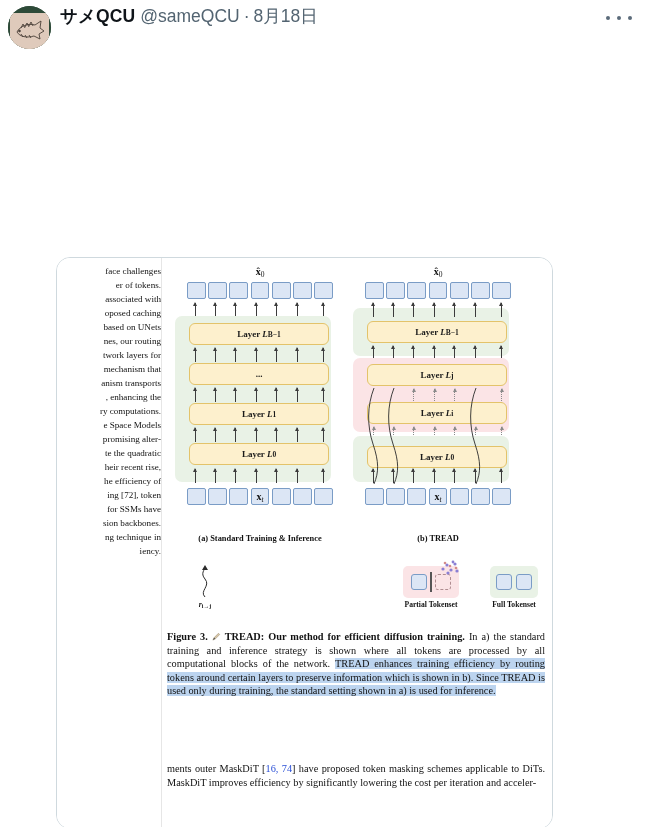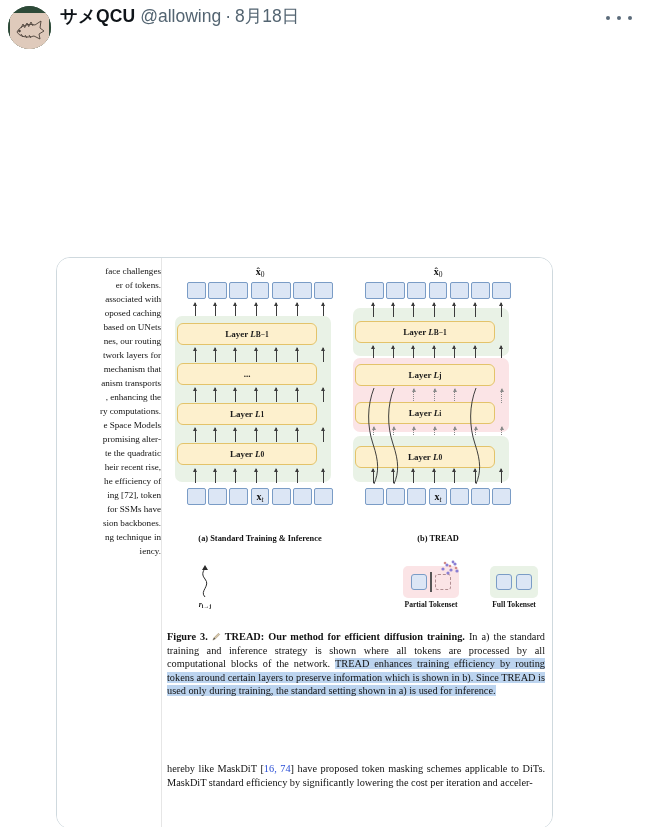--- a/index.html
+++ b/index.html
@@ -132,21 +132,21 @@
     background: #dce6f5; border: 1px solid #7a9cc6; border-radius: 2px;
   }
 
   .group {
     position: absolute; left: 0; width: 156px; border-radius: 7px;
   }
   .group.green { background: #e9f2e6; }
   .group.pink  { background: #fbe4e6; }
 
   .lbox {
-    position: absolute; left: 2px; width: 140px; height: 22px;
+    position: absolute; left: 14px; width: 140px; height: 22px;
     background: #fdf0cd; border: 1px solid #e3c36a; border-radius: 6px;
     display: flex; align-items: center; justify-content: center;
     font-family: "Liberation Serif", serif; font-size: 9px; font-weight: 700;
     color: #1a1a1a;
   }
   .lbox .it { font-style: italic; font-weight: 700; padding-left: 2px; }
 
   .arrows { position: absolute; left: 12px; width: 146px; height: 14px; }
   .arrows i {
     position: absolute; top: 0; width: 1px; height: 14px;
@@ -228,21 +228,21 @@
           <path d="M21 20 l2 -4 l2 4"></path>
           <path d="M13 28 l2 3"></path>
           <path d="M17 29 l2 3"></path>
           <path d="M21 29 l2 3"></path>
           <circle cx="11.5" cy="25" r="0.9" fill="#4a4038"></circle>
         </g>
       </svg>
     </div>
 
     <div class="name-line">
-      <span class="disp-name">サメQCU</span><span class="handle">@allowing</span><span class="sep">·</span><span class="date">8月18日</span>
+      <span class="disp-name">サメQCU</span><span class="handle">@sameQCU</span><span class="sep">·</span><span class="date">8月18日</span>
     </div>
 
     <div class="more-btn">
       <i></i>
       <i></i>
       <i></i>
     </div>
   </div>
 
   <div class="tweet-body">
@@ -559,19 +559,19 @@
 
         <div class="caption">
           <b>Figure 3.</b>
           <svg width="9" height="9" viewBox="0 0 10 10" style="vertical-align:-1px;">
             <path d="M1 9 L2.4 6.2 L7.2 1.4 L8.6 2.8 L3.8 7.6 Z" fill="#d9c7a8" stroke="#8a7a5e" stroke-width="0.5"></path>
             <path d="M1 9 L2.4 6.2 L3.8 7.6 Z" fill="#555"></path>
           </svg>
           <b>TREAD: Our method for efficient diffusion training.</b><span> In a) the standard training and inference strategy is shown where all tokens are processed by all computational blocks of the network. </span><span class="hl">TREAD enhances training efficiency by routing tokens around certain layers to preserve information which is shown in b). Since TREAD is used only during training, the standard setting shown in a) is used for inference.</span>
         </div>
 
-        <div class="para"><span>hereby like MaskDiT [</span><span class="cite">16, 74</span><span>] have proposed token masking schemes applicable to DiTs. MaskDiT standard efficiency by significantly lowering the cost per iteration and acceler-</span></div>
+        <div class="para"><span>ments outer MaskDiT [</span><span class="cite">16, 74</span><span>] have proposed token masking schemes applicable to DiTs. MaskDiT improves efficiency by significantly lowering the cost per iteration and acceler-</span></div>
 
       </div>
     </div>
   </div>
 
 </div>
 
 </body></html>

